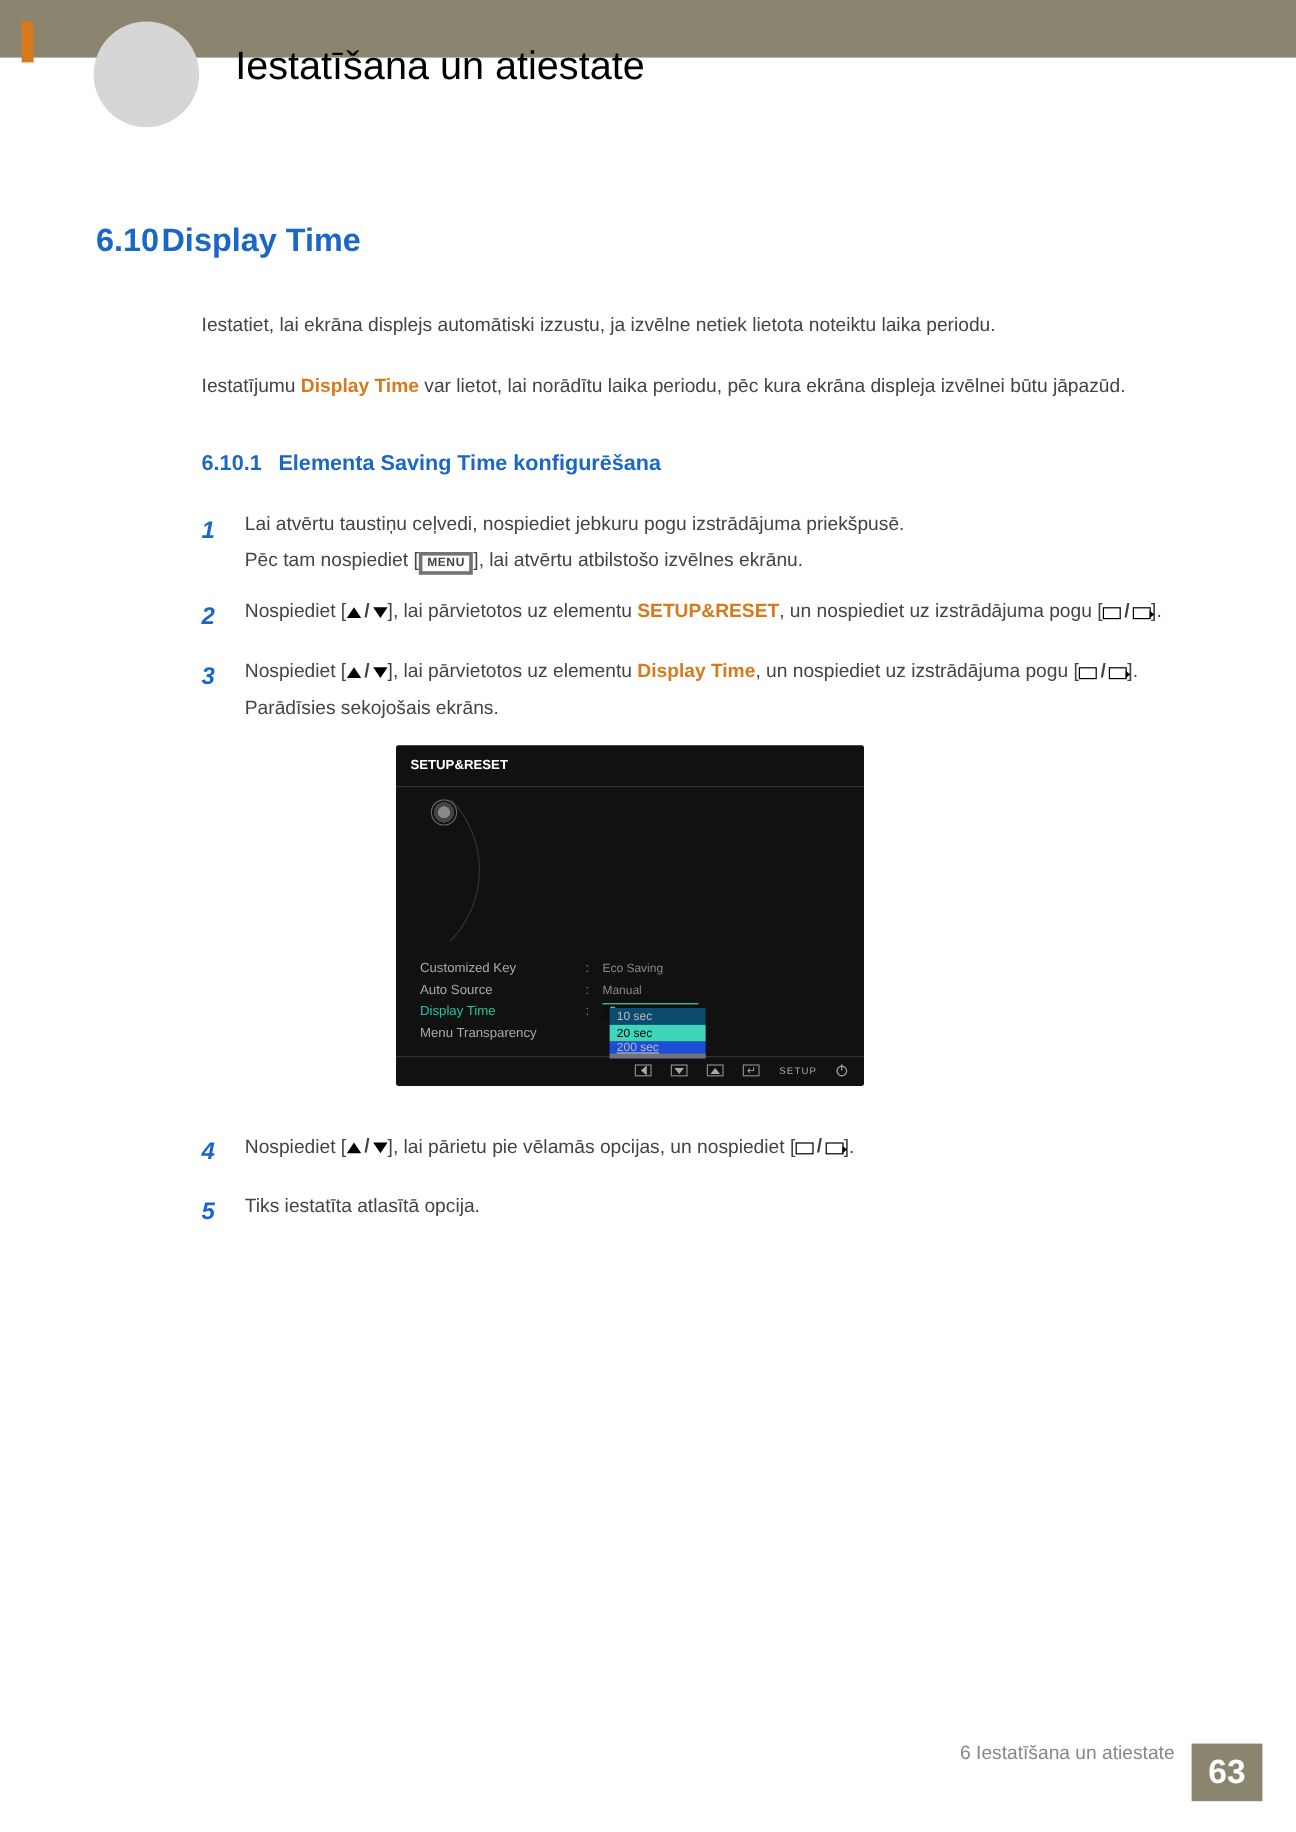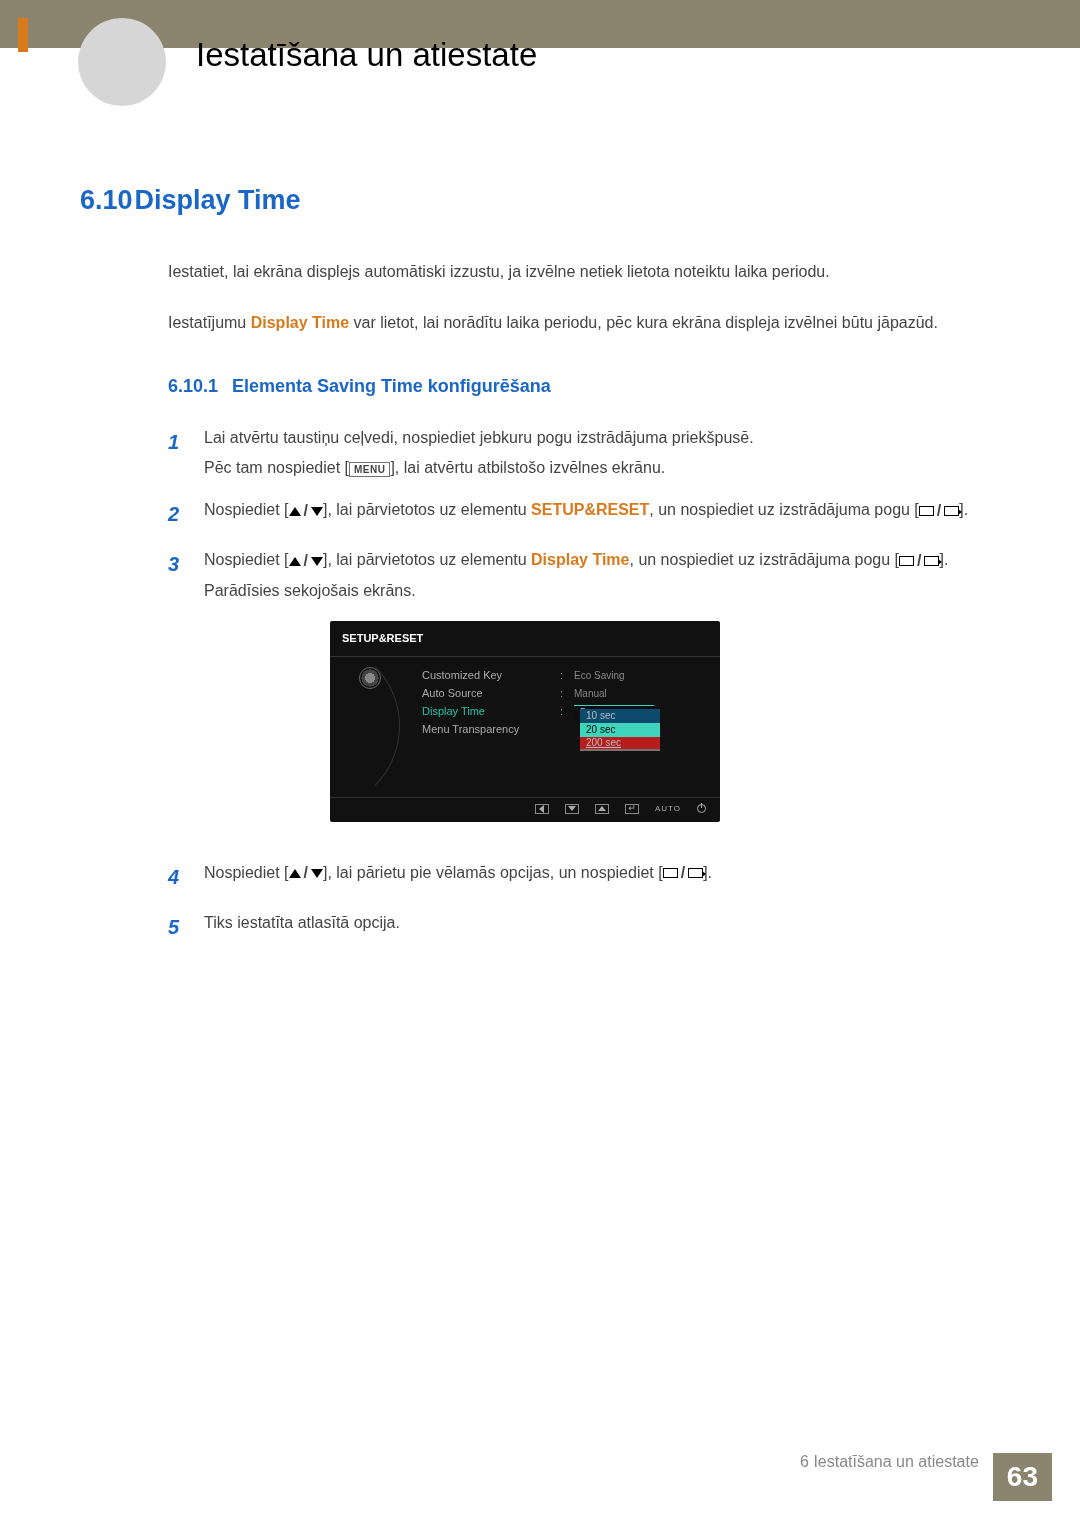--- a/index.html
+++ b/index.html
@@ -50,21 +50,21 @@
   .section-title { color: #1a67c7; font-size: 27px; font-weight: bold; }
   .para { font-size: 16px; color: #444; line-height: 1.8; margin-left: 88px; margin-bottom: 22px; }
   .para .orange { color: #d87a1c; font-weight: bold; }
   .subsection-row { display: flex; gap: 14px; margin-left: 88px; margin-top: 38px; margin-bottom: 26px; align-items: baseline; }
   .subsection-num { color: #1a67c7; font-size: 18px; font-weight: bold; }
   .subsection-title { color: #1a67c7; font-size: 18px; font-weight: bold; }
   .steps { margin-left: 88px; }
   .step { display: flex; gap: 18px; margin-bottom: 12px; font-size: 16px; line-height: 1.9; color: #444; }
   .step-num { color: #1a67c7; font-size: 20px; font-style: italic; font-weight: bold; min-width: 18px; }
   .step-body .orange { color: #d87a1c; font-weight: bold; }
-  .step-body .menu-btn { border: 1px solid #737373; padding: 1px 4px; font-size: 10px; font-weight: bold; letter-spacing: 0.5px; }
+  .step-body .menu-btn { border: 3px solid #737373; padding: 1px 4px; font-size: 10px; font-weight: bold; letter-spacing: 0.5px; }
   .arrow-icons { display: inline-flex; align-items: center; gap: 3px; vertical-align: middle; }
   .src-icons { display: inline-flex; align-items: center; gap: 3px; vertical-align: middle; }
   .tri-up, .tri-down {
     width: 0; height: 0; display: inline-block;
   }
   .tri-up { border-left: 6px solid transparent; border-right: 6px solid transparent; border-bottom: 9px solid #000; }
   .tri-down { border-left: 6px solid transparent; border-right: 6px solid transparent; border-top: 9px solid #000; }
   .slash { font-weight: bold; }
   .rect-icon {
     display: inline-block; width: 15px; height: 10px; border: 1.5px solid #000;
@@ -84,21 +84,21 @@
     background: #111;
     color: #aaa;
     font-size: 11px;
     border-radius: 2px;
     padding-bottom: 6px;
   }
   .osd-title {
     color: #fff; font-size: 11px; padding: 7px 12px; border-bottom: 1px solid #333;
     font-weight: bold;
   }
-  .osd-body { display: flex; padding: 10px 14px 10px 20px; gap: 12px; min-height: 120px; }
+  .osd-body { display: flex; padding: 10px 14px 10px 20px; gap: 12px; min-height: 120px; flex-direction: column; }
   .osd-left { width: 40px; display: flex; align-items: center; justify-content: center; }
   .osd-gear {
     width: 22px; height: 22px; border-radius: 50%;
     background: radial-gradient(circle, #888 35%, #444 36%, #444 60%, transparent 61%);
     border: 1px solid #666;
   }
   .osd-arc {
     position: absolute;
     width: 170px; height: 170px;
     border: 1px solid #333;
@@ -112,21 +112,21 @@
   .osd-menu { flex: 1 0 auto; }
   .osd-row { display: flex; height: 18px; align-items: center; gap: 8px; }
   .osd-label { width: 130px; }
   .osd-val { color: #888; font-size: 10px; }
   .osd-colon { color: #888; width: 6px; }
   .osd-row.active .osd-label { color: #1fc6a6; }
   .opt-box { width: 80px; text-align: left; padding: 1px 6px; font-size: 10px; height: 14px; display: flex; align-items: center; }
   .opt-first { border-top: 1px solid #3dd6bd; background: #0e0e0e; color: #bbb; }
   .opt-mid { background: #0c4a6e; color: #bbb; }
   .opt-sel { background: #3dd6bd; color: #000; }
-  .opt-last { border-bottom: 2px solid #737373; background: #b91c1c; color: #bbb; text-decoration: underline; }
+  .opt-last { border-bottom: 4px solid #737373; background: #1d4ed8; color: #bbb; text-decoration: underline; }
   .osd-nav {
     display: flex; justify-content: flex-end; gap: 16px;
     padding: 6px 14px 2px 14px;
     border-top: 1px solid #333;
     font-size: 9px; color: #aaa; align-items: center;
   }
   .osd-nav .ic { width: 14px; height: 10px; border: 1px solid #888; display: inline-flex; align-items: center; justify-content: center; font-size: 8px; }
   .osd-nav .ic.noborder { border: none; width: auto; }
   .osd-nav .auto { letter-spacing: 1px; }
   .osd-nav .tri-sm-l { width:0;height:0;border-top:4px solid transparent;border-bottom:4px solid transparent;border-right:5px solid #aaa; }
@@ -263,21 +263,21 @@
             <span class="ic">
                 <span class="tri-sm-l"></span>
               </span>
             <span class="ic">
                 <span class="tri-sm-d"></span>
               </span>
             <span class="ic">
                 <span class="tri-sm-u"></span>
               </span>
             <span class="ic ret">↵</span>
-            <span class="ic noborder auto">AUTO</span>
+            <span class="ic noborder auto">SETUP</span>
             <span class="ic noborder">
                 <span class="pwr"></span>
               </span>
           </div>
         </div>
       </div>
     </div>
 
     <div class="step">
       <div class="step-num">4</div>

